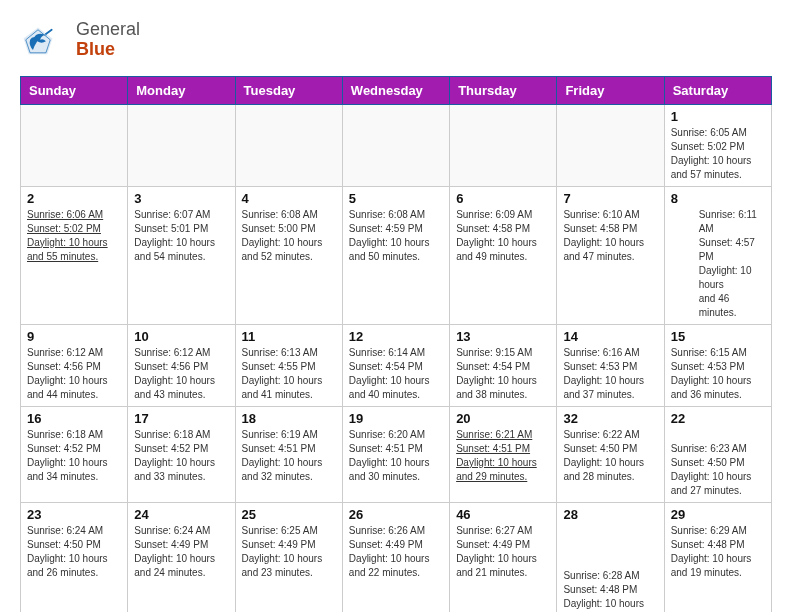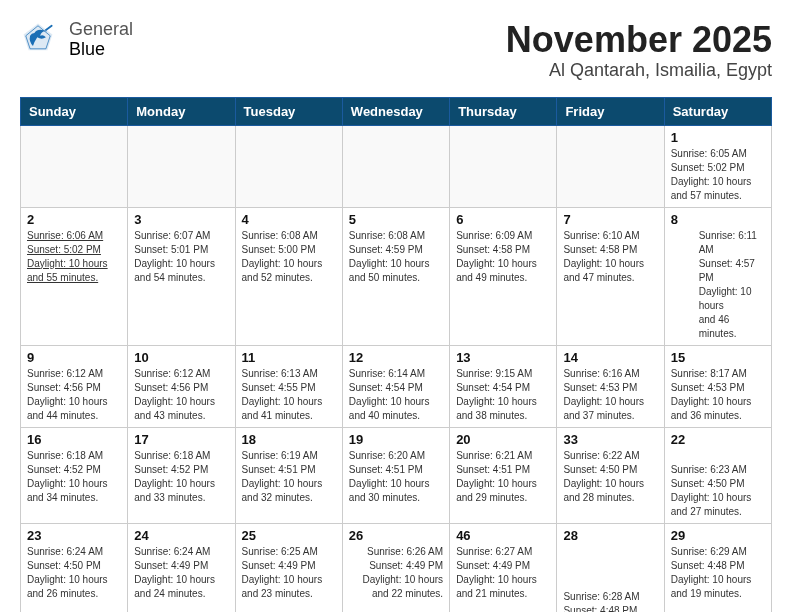--- a/index.html
+++ b/index.html
@@ -11,30 +11,30 @@
       padding: 20px;
     }
     .header-area {
       display: flex;
       justify-content: space-between;
       align-items: flex-start;
       margin-bottom: 16px;
     }
     .logo {
       display: flex;
-      align-items: flex-start;
-      gap: 13px;
+      align-items: flex-end;
+      gap: 20px;
     }
     .logo-text {
       font-size: 18px;
       color: #333;
       line-height: 1.1;
     }
     .logo-text .general { color: #555; }
-    .logo-text .blue { color: #000000; font-weight: normal; }
+    .logo-text .blue { color: #c2410c; font-weight: bold; }
     .logo-icon {
       width: 36px;
       height: 36px;
     }
     .title-area {
       text-align: right;
     }
     .month-title {
       font-size: 36px;
       font-weight: bold;
@@ -44,21 +44,21 @@
     .location-title {
       font-size: 18px;
       color: #444;
     }
     table {
       width: 100%;
       border-collapse: collapse;
       table-layout: fixed;
     }
     thead th {
-      background-color: #0c4a6e;
+      background-color: #a21caf;
       color: white;
       text-align: left;
       padding: 6px 8px;
       font-size: 13px;
       font-weight: bold;
       border: 1px solid #1a5a9e;
     }
     td {
       border: 1px solid #ccc;
       vertical-align: top;
@@ -92,24 +92,20 @@
       <polygon points="25,5 45,20 38,42 12,42 5,20" fill="#1a6eb5" opacity="0.15"></polygon>
       <polygon points="25,8 42,22 36,40 14,40 8,22" fill="none" stroke="#1a6eb5" stroke-width="1"></polygon>
       <path d="M20,18 Q25,10 38,16 Q30,14 28,22 Q32,20 36,24 Q30,28 24,24 Q20,30 18,36 Q12,30 14,22 Q16,18 20,18Z" fill="#1a6eb5"></path>
       <path d="M36,14 L44,8" stroke="#1a6eb5" stroke-width="2.5" stroke-linecap="round"></path>
     </svg>
     <div class="logo-text">
       <span class="general">General</span><br>
       <span class="blue">Blue</span>
     </div>
   </div>
-  <div class="title-area">
-    <div class="month-title">November 2025</div>
-    <div class="location-title">Al Qantarah, Ismailia, Egypt</div>
-  </div>
 </div>
 
 <table>
   <thead>
     <tr id="weekday-header">
         <th>Sunday</th>
         <th>Monday</th>
         <th>Tuesday</th>
         <th>Wednesday</th>
         <th>Thursday</th>
@@ -222,21 +218,21 @@
         </td>
         <td>
           <div class="day-number">14</div>
           <div class="day-info" style="white-space: pre-line;">Sunrise: 6:16 AM
 Sunset: 4:53 PM
 Daylight: 10 hours
 and 37 minutes.</div>
         </td>
         <td>
           <div class="day-number">15</div>
-          <div class="day-info" style="white-space: pre-line;">Sunrise: 8:17 AM
+          <div class="day-info" style="white-space: pre-line;">Sunrise: 6:15 AM
 Sunset: 4:53 PM
 Daylight: 10 hours
 and 36 minutes.</div>
         </td>
       </tr>
       <tr>
         <td>
           <div class="day-number">16</div>
           <div class="day-info" style="white-space: pre-line;">Sunrise: 6:18 AM
 Sunset: 4:52 PM
@@ -259,27 +255,27 @@
         </td>
         <td>
           <div class="day-number">19</div>
           <div class="day-info" style="white-space: pre-line;">Sunrise: 6:20 AM
 Sunset: 4:51 PM
 Daylight: 10 hours
 and 30 minutes.</div>
         </td>
         <td>
           <div class="day-number">20</div>
-          <div class="day-info" style="white-space: pre-line;">Sunrise: 6:21 AM
+          <div class="day-info" style="white-space: pre-line; text-decoration: underline;">Sunrise: 6:21 AM
 Sunset: 4:51 PM
 Daylight: 10 hours
 and 29 minutes.</div>
         </td>
         <td>
-          <div class="day-number">33</div>
+          <div class="day-number">32</div>
           <div class="day-info" style="white-space: pre-line;">Sunrise: 6:22 AM
 Sunset: 4:50 PM
 Daylight: 10 hours
 and 28 minutes.</div>
         </td>
         <td>
           <div class="day-number">22</div>
           <div class="day-info" style="white-space: pre-line; margin-top: 16px;">Sunrise: 6:23 AM
 Sunset: 4:50 PM
 Daylight: 10 hours
@@ -303,21 +299,21 @@
         </td>
         <td>
           <div class="day-number">25</div>
           <div class="day-info" style="white-space: pre-line;">Sunrise: 6:25 AM
 Sunset: 4:49 PM
 Daylight: 10 hours
 and 23 minutes.</div>
         </td>
         <td>
           <div class="day-number">26</div>
-          <div class="day-info" style="white-space: pre-line; text-align: right;">Sunrise: 6:26 AM
+          <div class="day-info" style="white-space: pre-line;">Sunrise: 6:26 AM
 Sunset: 4:49 PM
 Daylight: 10 hours
 and 22 minutes.</div>
         </td>
         <td>
           <div class="day-number">46</div>
           <div class="day-info" style="white-space: pre-line;">Sunrise: 6:27 AM
 Sunset: 4:49 PM
 Daylight: 10 hours
 and 21 minutes.</div>

